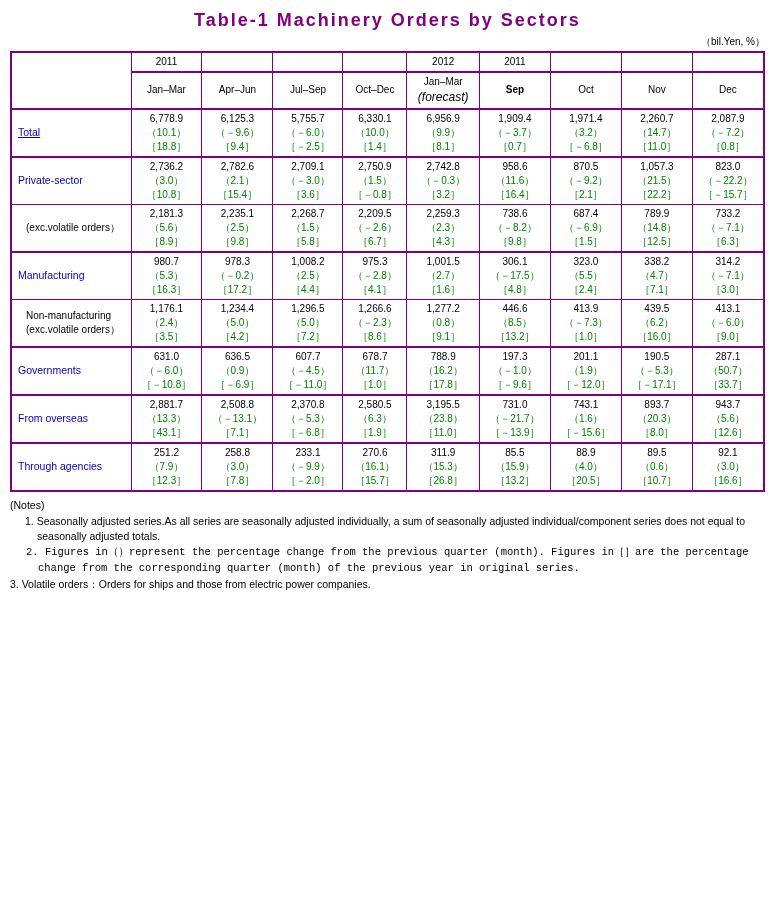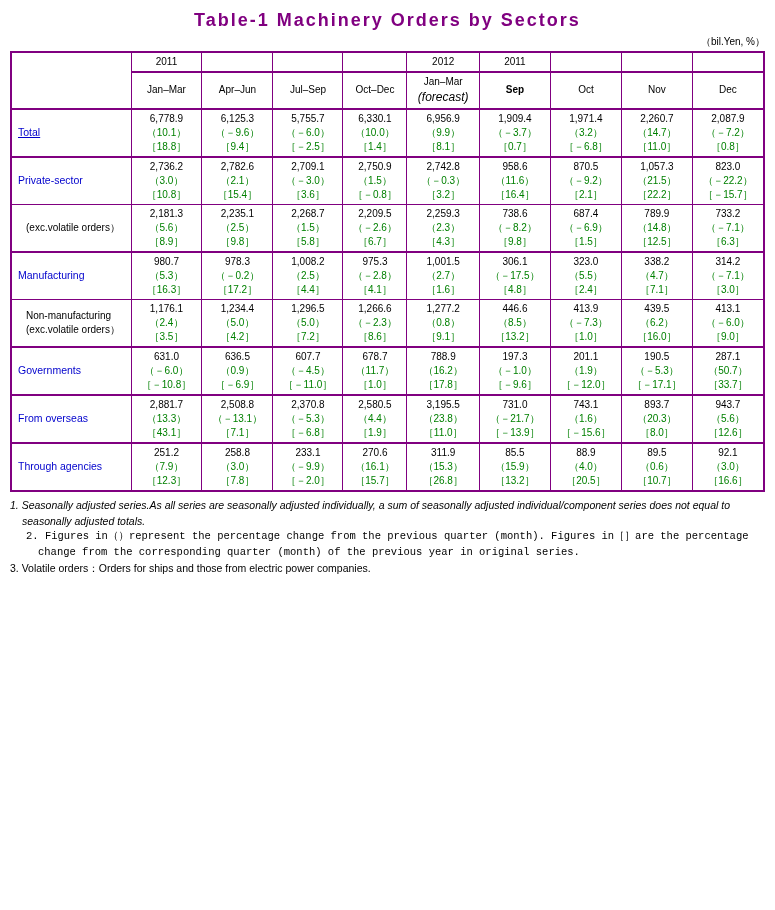--- a/index.html
+++ b/index.html
@@ -170,21 +170,21 @@
         <td class="data-cell">197.3<br><span class="pct-green">（－1.0）</span><br><span class="pct-green">［－9.6］</span></td>
         <td class="data-cell">201.1<br><span class="pct-green">（1.9）</span><br><span class="pct-green">［－12.0］</span></td>
         <td class="data-cell">190.5<br><span class="pct-green">（－5.3）</span><br><span class="pct-green">［－17.1］</span></td>
         <td class="data-cell">287.1<br><span class="pct-green">（50.7）</span><br><span class="pct-green">［33.7］</span></td>
       </tr>
       <tr style="border-top: 2px solid rgb(128, 0, 128);">
         <td class="row-header" style="vertical-align: middle;">From overseas</td>
         <td class="data-cell">2,881.7<br><span class="pct-green">（13.3）</span><br><span class="pct-green">［43.1］</span></td>
         <td class="data-cell">2,508.8<br><span class="pct-green">（－13.1）</span><br><span class="pct-green">［7.1］</span></td>
         <td class="data-cell">2,370.8<br><span class="pct-green">（－5.3）</span><br><span class="pct-green">［－6.8］</span></td>
-        <td class="data-cell">2,580.5<br><span class="pct-green">（4.4）</span><br><span class="pct-green">［1.9］</span></td>
+        <td class="data-cell">2,580.5<br><span class="pct-green">（6.3）</span><br><span class="pct-green">［1.9］</span></td>
         <td class="data-cell">3,195.5<br><span class="pct-green">（23.8）</span><br><span class="pct-green">［11.0］</span></td>
         <td class="data-cell">731.0<br><span class="pct-green">（－21.7）</span><br><span class="pct-green">［－13.9］</span></td>
         <td class="data-cell">743.1<br><span class="pct-green">（1.6）</span><br><span class="pct-green">［－15.6］</span></td>
         <td class="data-cell">893.7<br><span class="pct-green">（20.3）</span><br><span class="pct-green">［8.0］</span></td>
         <td class="data-cell">943.7<br><span class="pct-green">（5.6）</span><br><span class="pct-green">［12.6］</span></td>
       </tr>
       <tr style="border-top: 2px solid rgb(128, 0, 128);">
         <td class="row-header" style="vertical-align: middle;">Through agencies</td>
         <td class="data-cell">251.2<br><span class="pct-green">（7.9）</span><br><span class="pct-green">［12.3］</span></td>
         <td class="data-cell">258.8<br><span class="pct-green">（3.0）</span><br><span class="pct-green">［7.8］</span></td>
@@ -193,18 +193,19 @@
         <td class="data-cell">311.9<br><span class="pct-green">（15.3）</span><br><span class="pct-green">［26.8］</span></td>
         <td class="data-cell">85.5<br><span class="pct-green">（15.9）</span><br><span class="pct-green">［13.2］</span></td>
         <td class="data-cell">88.9<br><span class="pct-green">（4.0）</span><br><span class="pct-green">［20.5］</span></td>
         <td class="data-cell">89.5<br><span class="pct-green">（0.6）</span><br><span class="pct-green">［10.7］</span></td>
         <td class="data-cell">92.1<br><span class="pct-green">（3.0）</span><br><span class="pct-green">［16.6］</span></td>
       </tr>
     </tbody>
 </table>
 
 <div class="notes-section">
+  <div>(Notes)</div>
   <div id="notes-list">
-      <div style="margin-left: 0px; padding-left: 12px; text-indent: -12px; font-style: italic;">1. Seasonally adjusted series.As all series are seasonally adjusted individually, a sum of seasonally adjusted individual/component series does not equal to seasonally adjusted totals.</div>
+      <div style="margin-left: 15px; padding-left: 12px; text-indent: -12px;">1. Seasonally adjusted series.As all series are seasonally adjusted individually, a sum of seasonally adjusted individual/component series does not equal to seasonally adjusted totals.</div>
       <div style="margin-left: 16px; padding-left: 12px; text-indent: -12px; font-family: Liberation Mono, monospace;">2. Figures in（）represent the percentage change from the previous quarter (month). Figures in［］are the percentage change from the corresponding quarter (month) of the previous year in original series.</div>
       <div style="margin-left: 0px; padding-left: 12px; text-indent: -12px;">3. Volatile orders：Orders for ships and those from electric power companies.</div>
     </div>
 </div>
 
 </body></html>

